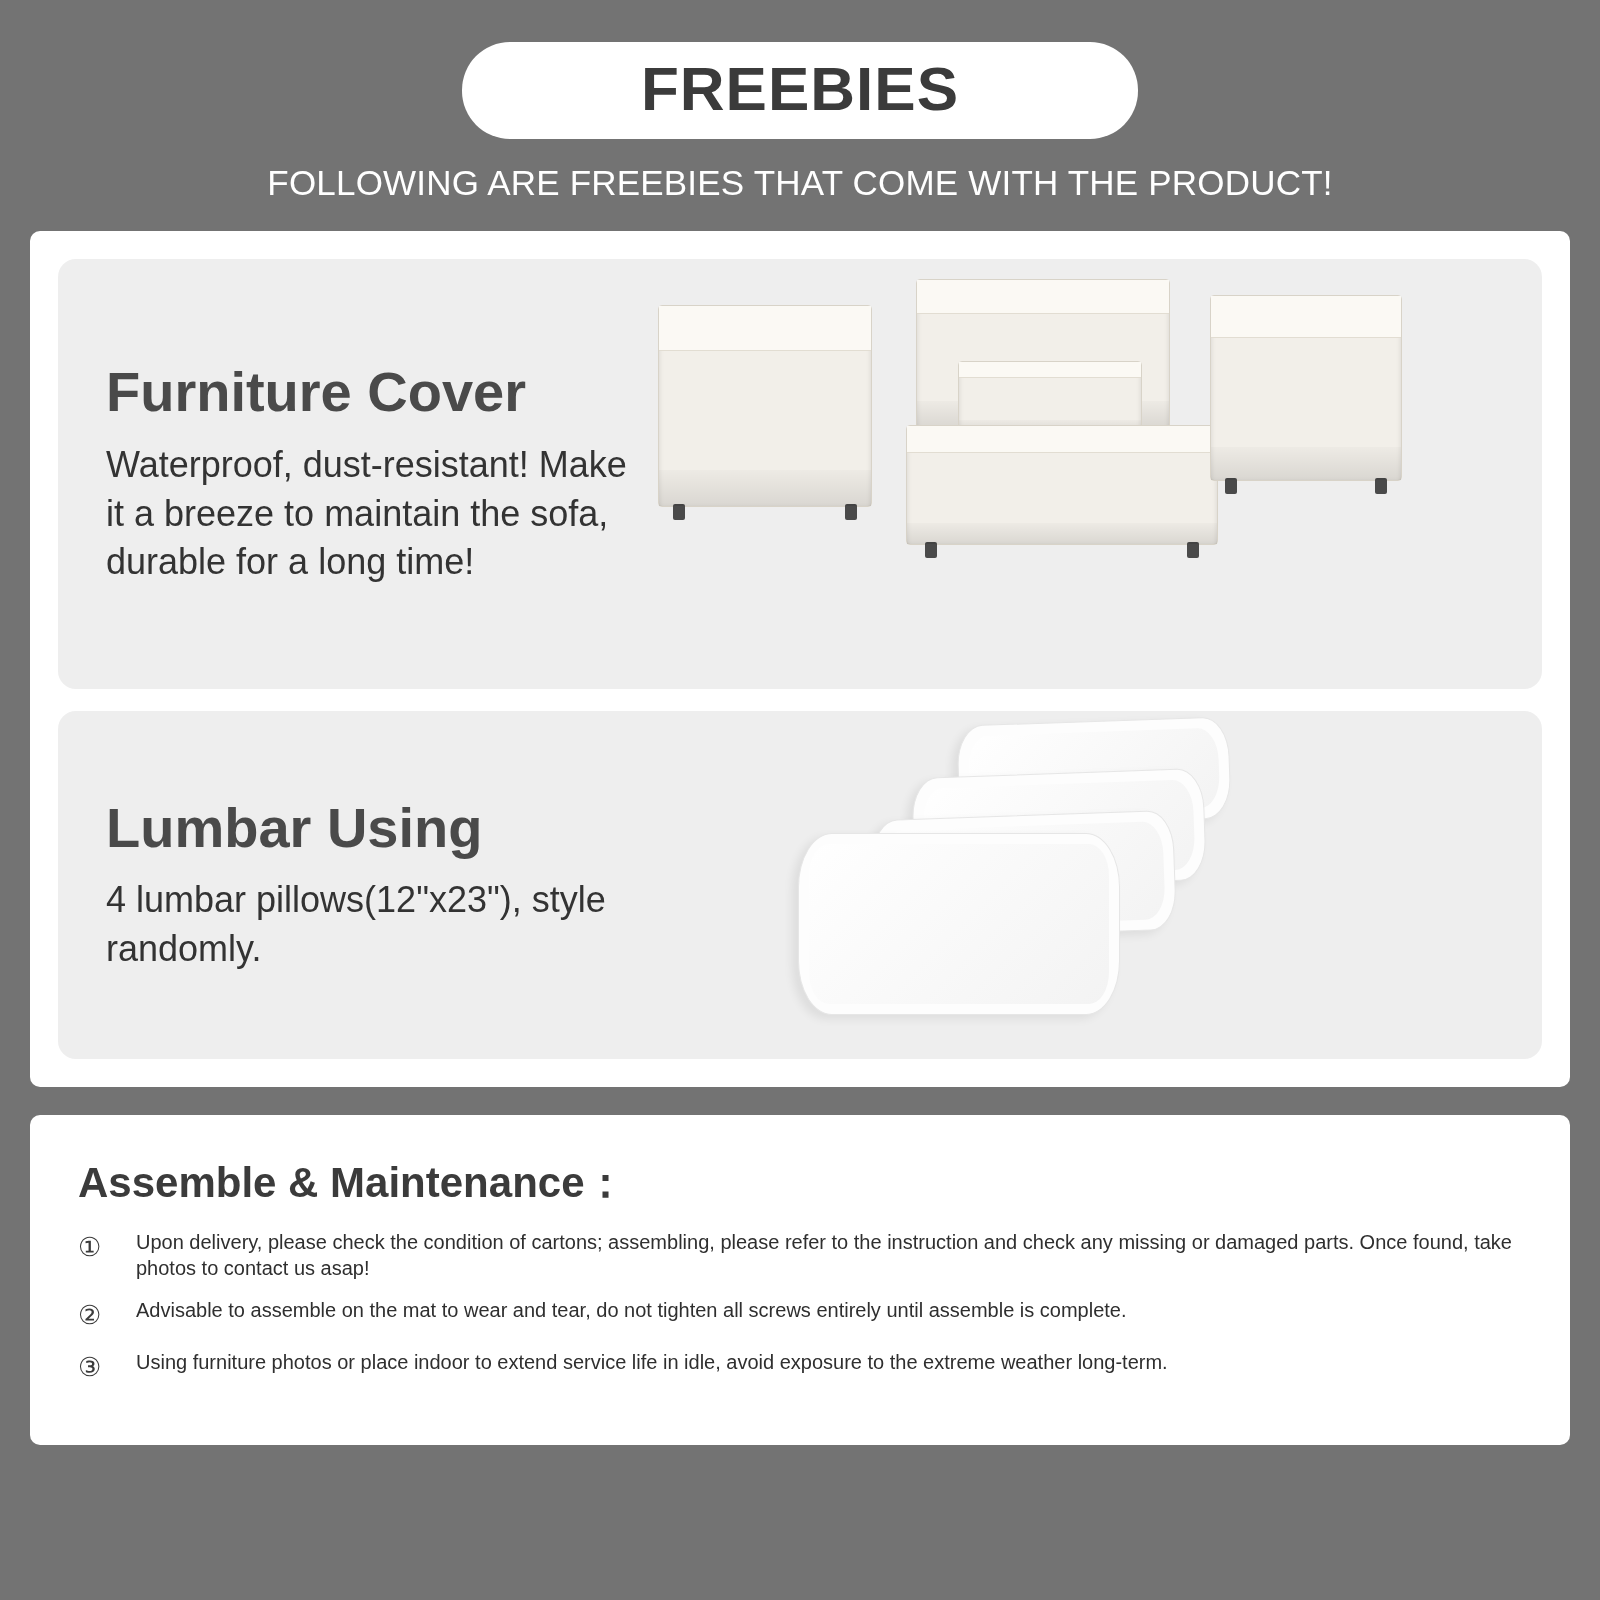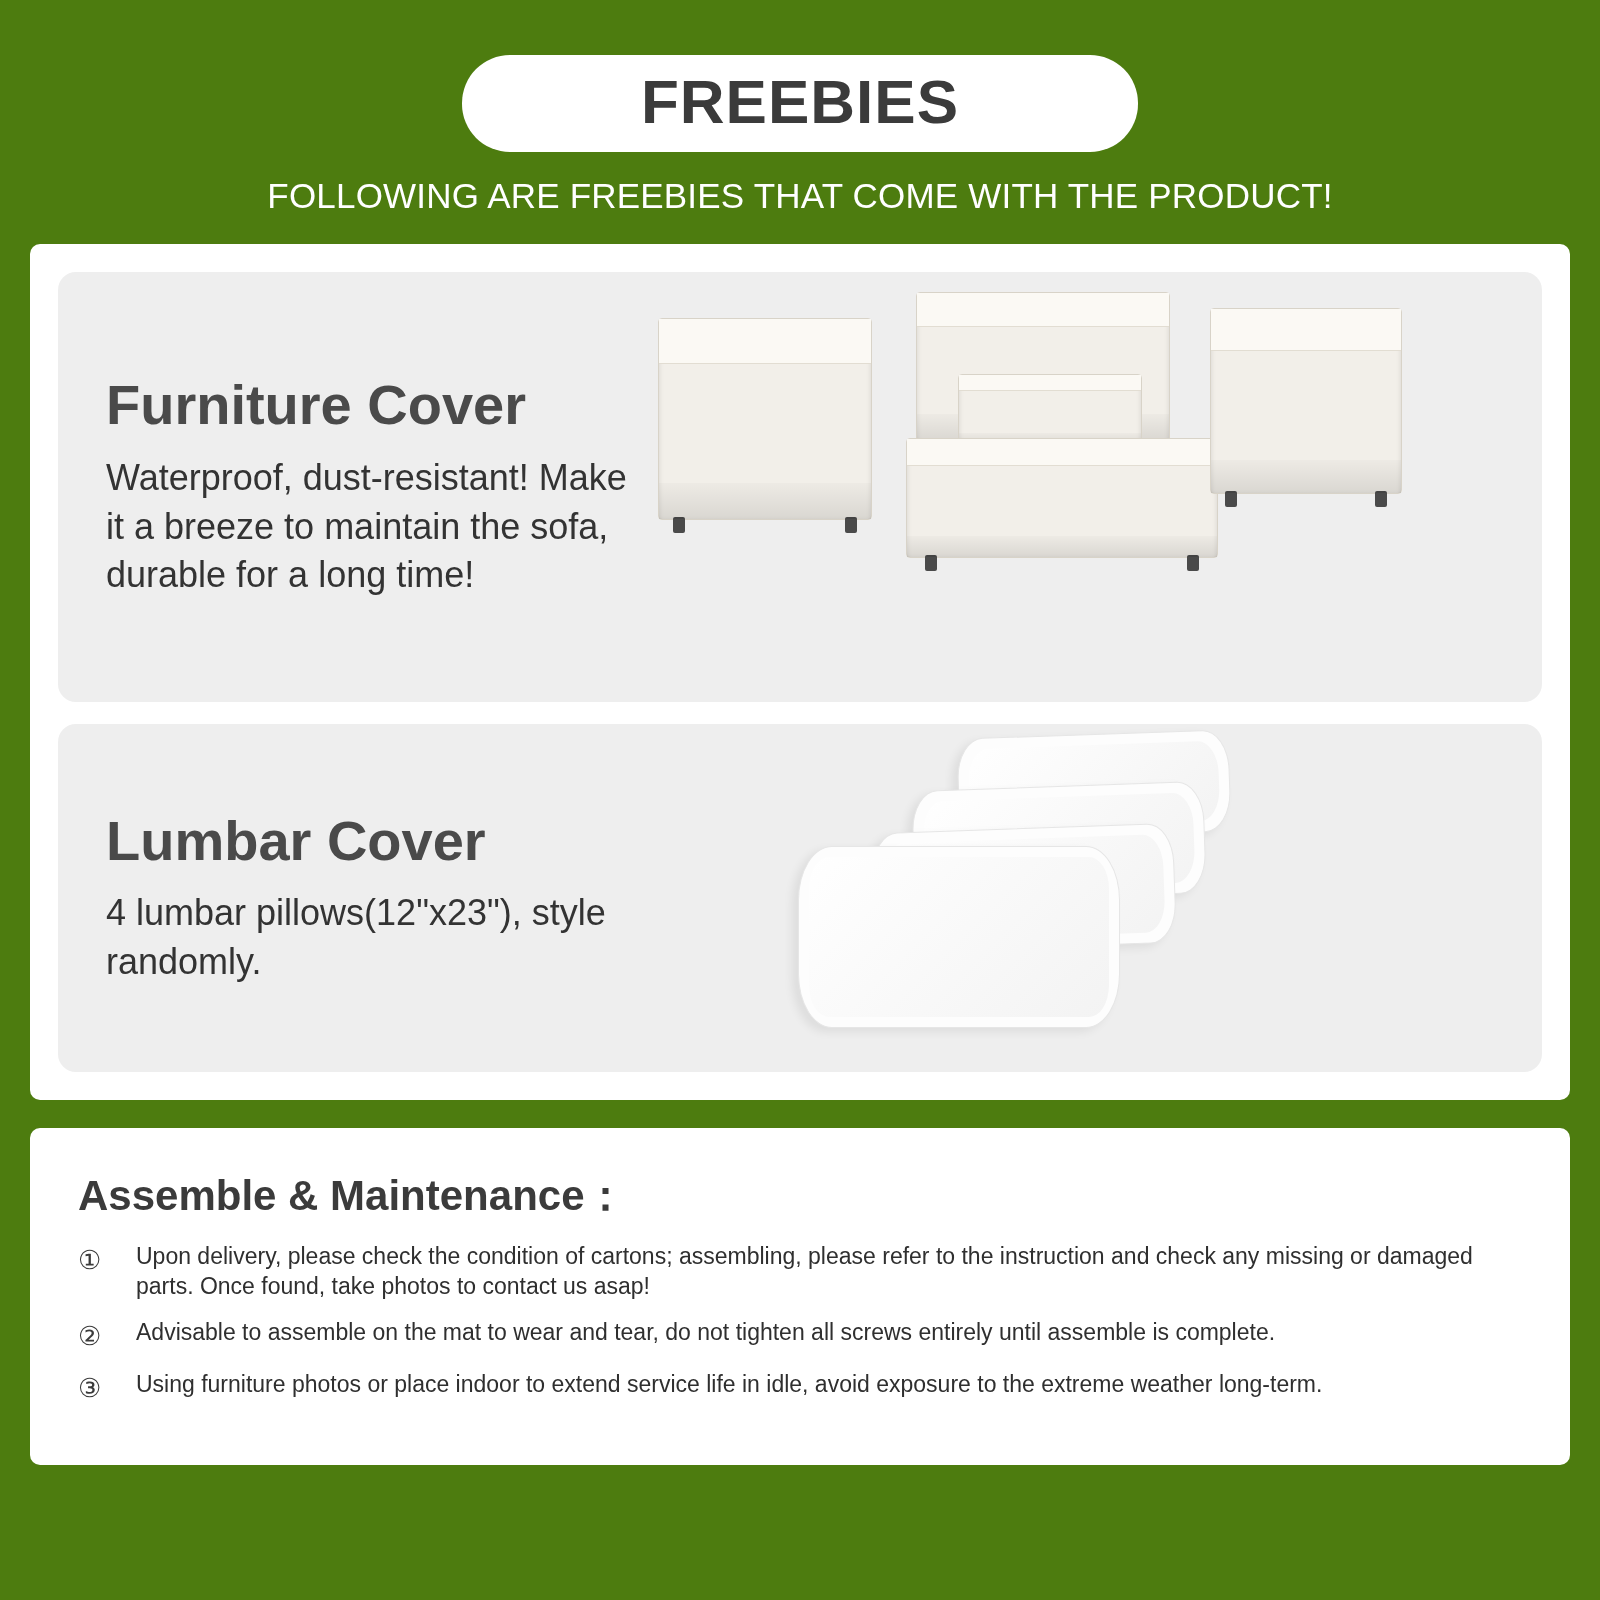--- a/index.html
+++ b/index.html
@@ -11,22 +11,22 @@
     height: 1600px;
     background: #3b3b3b;
     font-family: "Liberation Sans", sans-serif;
     overflow: hidden;
   }
   .page {
     position: relative;
     width: 1600px;
     height: 1600px;
     box-sizing: border-box;
-    padding: 17px 30px;
-    background: #4d7c0f;
+    padding: 4px 30px;
+    background: #737373;
   }
 
   
   .header {
     text-align: center;
     padding-top: 38px;
   }
   .title-pill {
     display: inline-block;
     background: #ffffff;
@@ -176,21 +176,21 @@
     margin-bottom: 16px;
   }
   .note-num {
     flex: 0 0 58px;
     font-size: 26px;
     color: #3b3b3b;
     line-height: 1.3;
     padding-top: 2px;
   }
   .note-text {
-    font-size: 23px;
+    font-size: 20px;
     color: #2f2f2f;
     line-height: 1.3;
     flex: 1 1 auto;
   }
 </style>
 </head>
 <body>
 
 <div class="page">
 
@@ -230,21 +230,21 @@
             <div class="top"></div>
             <div class="leg" style="left:14px;bottom:-14px;"></div>
             <div class="leg" style="right:14px;bottom:-14px;"></div>
           </div>
         </div>
       </div>
     </div>
 
     <div class="inner-panel" style="height:348px;">
       <div class="panel-text">
-        <div class="panel-heading">Lumbar Cover</div>
+        <div class="panel-heading">Lumbar Using</div>
         <div class="panel-body">4 lumbar  pillows(12"x23"), style randomly.</div>
       </div>
       <div class="panel-art">
         <div class="pillow-art">
           <div class="pillow pillow-1"></div>
           <div class="pillow pillow-2"></div>
           <div class="pillow pillow-3"></div>
           <div class="pillow pillow-4"></div>
         </div>
       </div>

